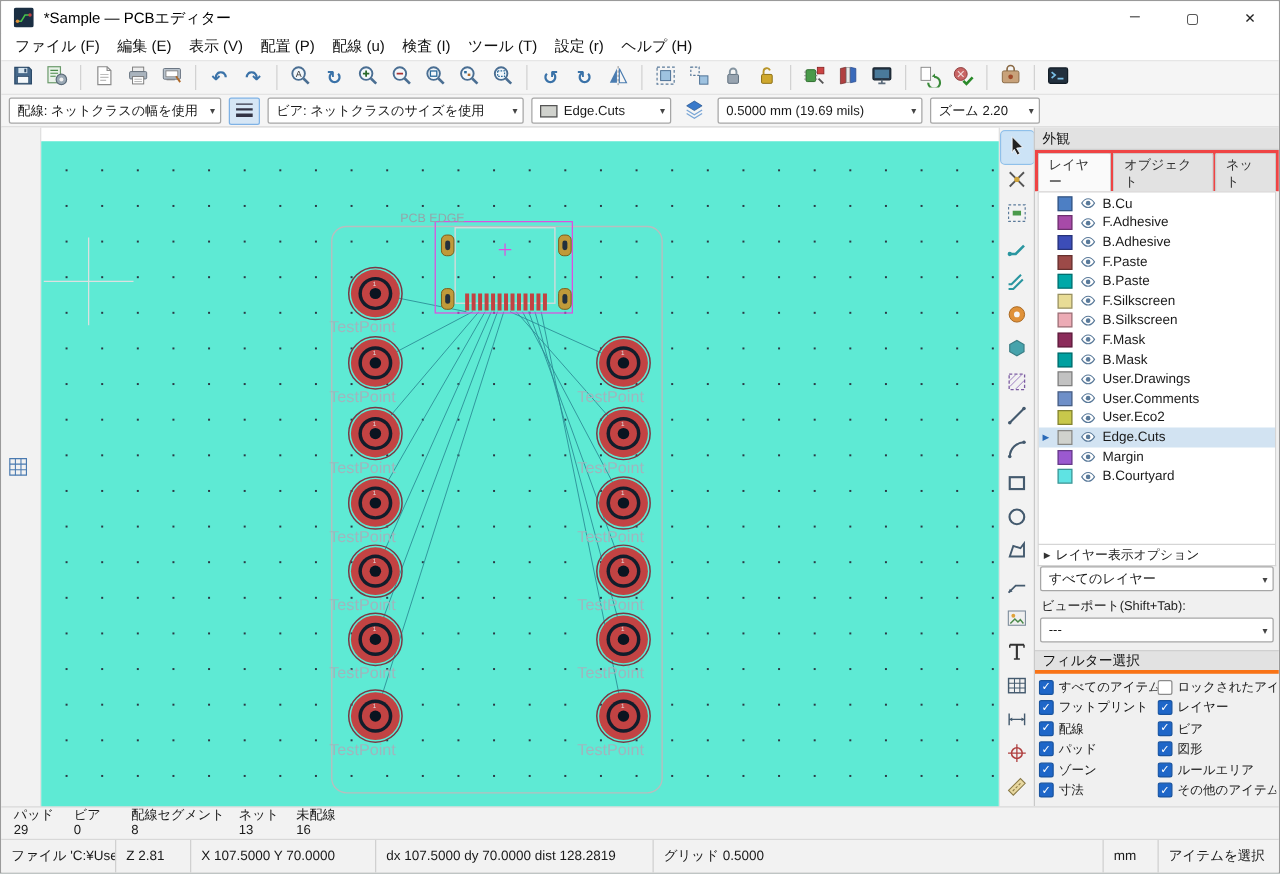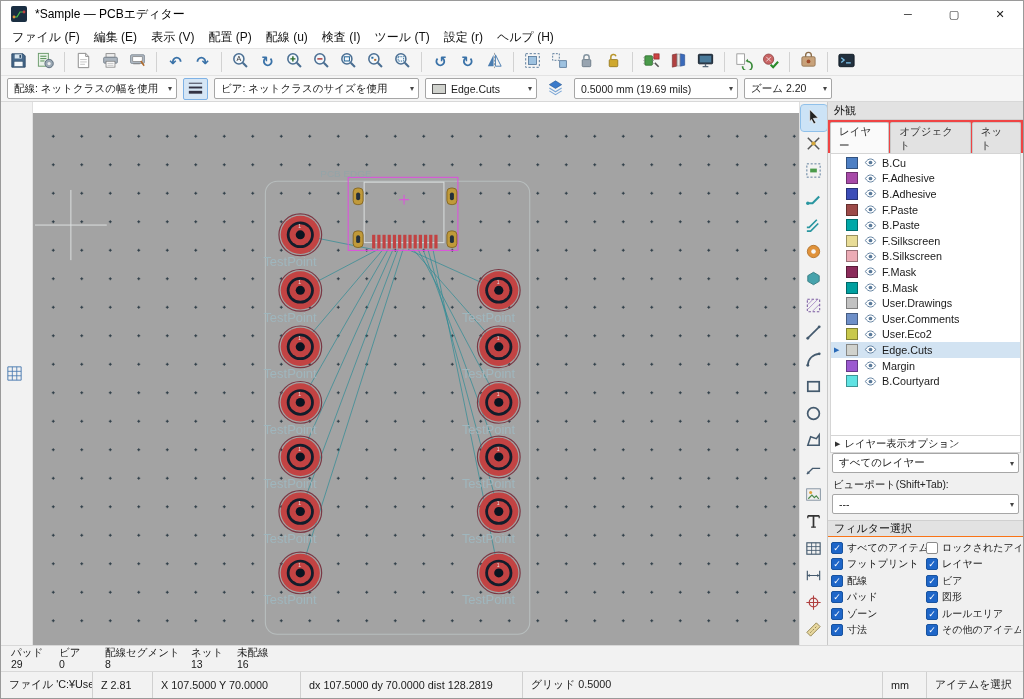--- a/index.html
+++ b/index.html
@@ -56,21 +56,21 @@
 .layer-row { height:15.6px; display:flex; align-items:center; padding-left:15px; gap:5px; position:relative; }
 .layer-row.selected { background:#d2e3f2; }
 .sel-arrow { position:absolute; left:3px; color:#2a6ab8; font-size:7px; }
 .layer-swatch { width:12px; height:12px; border:1px solid rgba(0,0,0,.35); flex:0 0 12px; }
 .layer-eye { width:14px; height:14px; flex:0 0 14px; display:flex; align-items:center; justify-content:center; }
 .layer-name { font-size:10.8px; color:#1a1a1a; }
 .layer-options-row { flex:0 0 17px; background:#fff; border:1px solid #d5d5d5; border-top:none; margin:0 2px; display:flex; align-items:center; gap:4px; padding-left:4px; font-size:10.3px; color:#222; }
 .layer-options-row .tri { font-size:7px; color:#333; }
 .panel-label { font-size:10.3px; padding:5px 5px 2px 5px; color:#222; }
 .panel-combo { height:20px; margin:0 4px; }
-.filters-header { flex:0 0 17px; background:#e2e2e2; display:flex; align-items:center; padding-left:6px; color:#111; border-top:1px solid #d0d0d0; border-bottom:1px solid #f97316; margin-top:6px; }
+.filters-header { flex:0 0 17px; background:#e2e2e2; display:flex; align-items:center; padding-left:6px; color:#111; border-top:1px solid #d0d0d0; border-bottom:3px solid #f97316; margin-top:6px; }
 .filters { display:grid; grid-template-columns:1fr 1fr; padding:3px 2px 0 3px; row-gap:1.5px; }
 .filter-item { display:flex; align-items:center; gap:4px; font-size:10px; height:15px; color:#1a1a1a; white-space:nowrap; overflow:hidden; }
 .checkbox { width:12px; height:12px; flex:0 0 12px; border-radius:2px; display:flex; align-items:center; justify-content:center; font-size:9px; color:#fff; }
 .checkbox.checked { background:#1e66c8; border:1px solid #18539f; }
 .checkbox.unchecked { background:#fff; border:1px solid #8a8a8a; }
 
 
 .stats-bar { flex:0 0 26px; background:#f2f2f2; border-top:1px solid #d8d8d8; display:flex; padding-left:10px; }
 .stat { display:flex; flex-direction:column; justify-content:center; line-height:11.5px; font-size:10.5px; color:#1a1a1a; }
 .status-bar { flex:0 0 27px; background:#f2f2f2; border-top:1px solid #d8d8d8; display:flex; align-items:stretch; font-size:10.8px; color:#1a1a1a; }
@@ -425,21 +425,21 @@
             </svg></span>
         </div>
         <div class="lt-btn active lt-bottom">
           <span><svg width="19" height="19" viewBox="0 0 20 20">
               <path d="M10 3l6.5 4L10 11 3.5 7z" fill="#3a7aca" stroke="#24528a" stroke-width=".6"></path>
               <path d="M3.5 10.5L10 14.5l6.5-4M3.5 13.5L10 17.5l6.5-4" fill="none" stroke="#7aa6d6" stroke-width="1.1"></path>
             </svg></span>
         </div>
       </div>
 
-    <div class="canvas-wrap" id="canvas-wrap" style="background: #a3a3a3; margin-top: 11px;">
+    <div class="canvas-wrap" id="canvas-wrap" style="background: #5eead4; margin-top: 11px;">
       <div class="canvas-grid"></div>
       <svg class="canvas-svg" id="canvas-svg" viewBox="0 0 768 546" preserveAspectRatio="none">
           <rect x="233" y="70" width="265" height="465" rx="12" fill="none" stroke="#B8BEBE" stroke-width="1.1"></rect>
           <line x1="341" y1="140" x2="268" y2="125" stroke="#2A8A94" stroke-width="0.7"></line>
           <line x1="346" y1="140" x2="268" y2="182" stroke="#2A8A94" stroke-width="0.7"></line>
           <line x1="351" y1="140" x2="268" y2="240" stroke="#2A8A94" stroke-width="0.7"></line>
           <line x1="356" y1="140" x2="268" y2="297" stroke="#2A8A94" stroke-width="0.7"></line>
           <line x1="361" y1="140" x2="268" y2="353" stroke="#2A8A94" stroke-width="0.7"></line>
           <line x1="366" y1="140" x2="268" y2="409" stroke="#2A8A94" stroke-width="0.7"></line>
           <line x1="371" y1="140" x2="268" y2="472" stroke="#2A8A94" stroke-width="0.7"></line>

